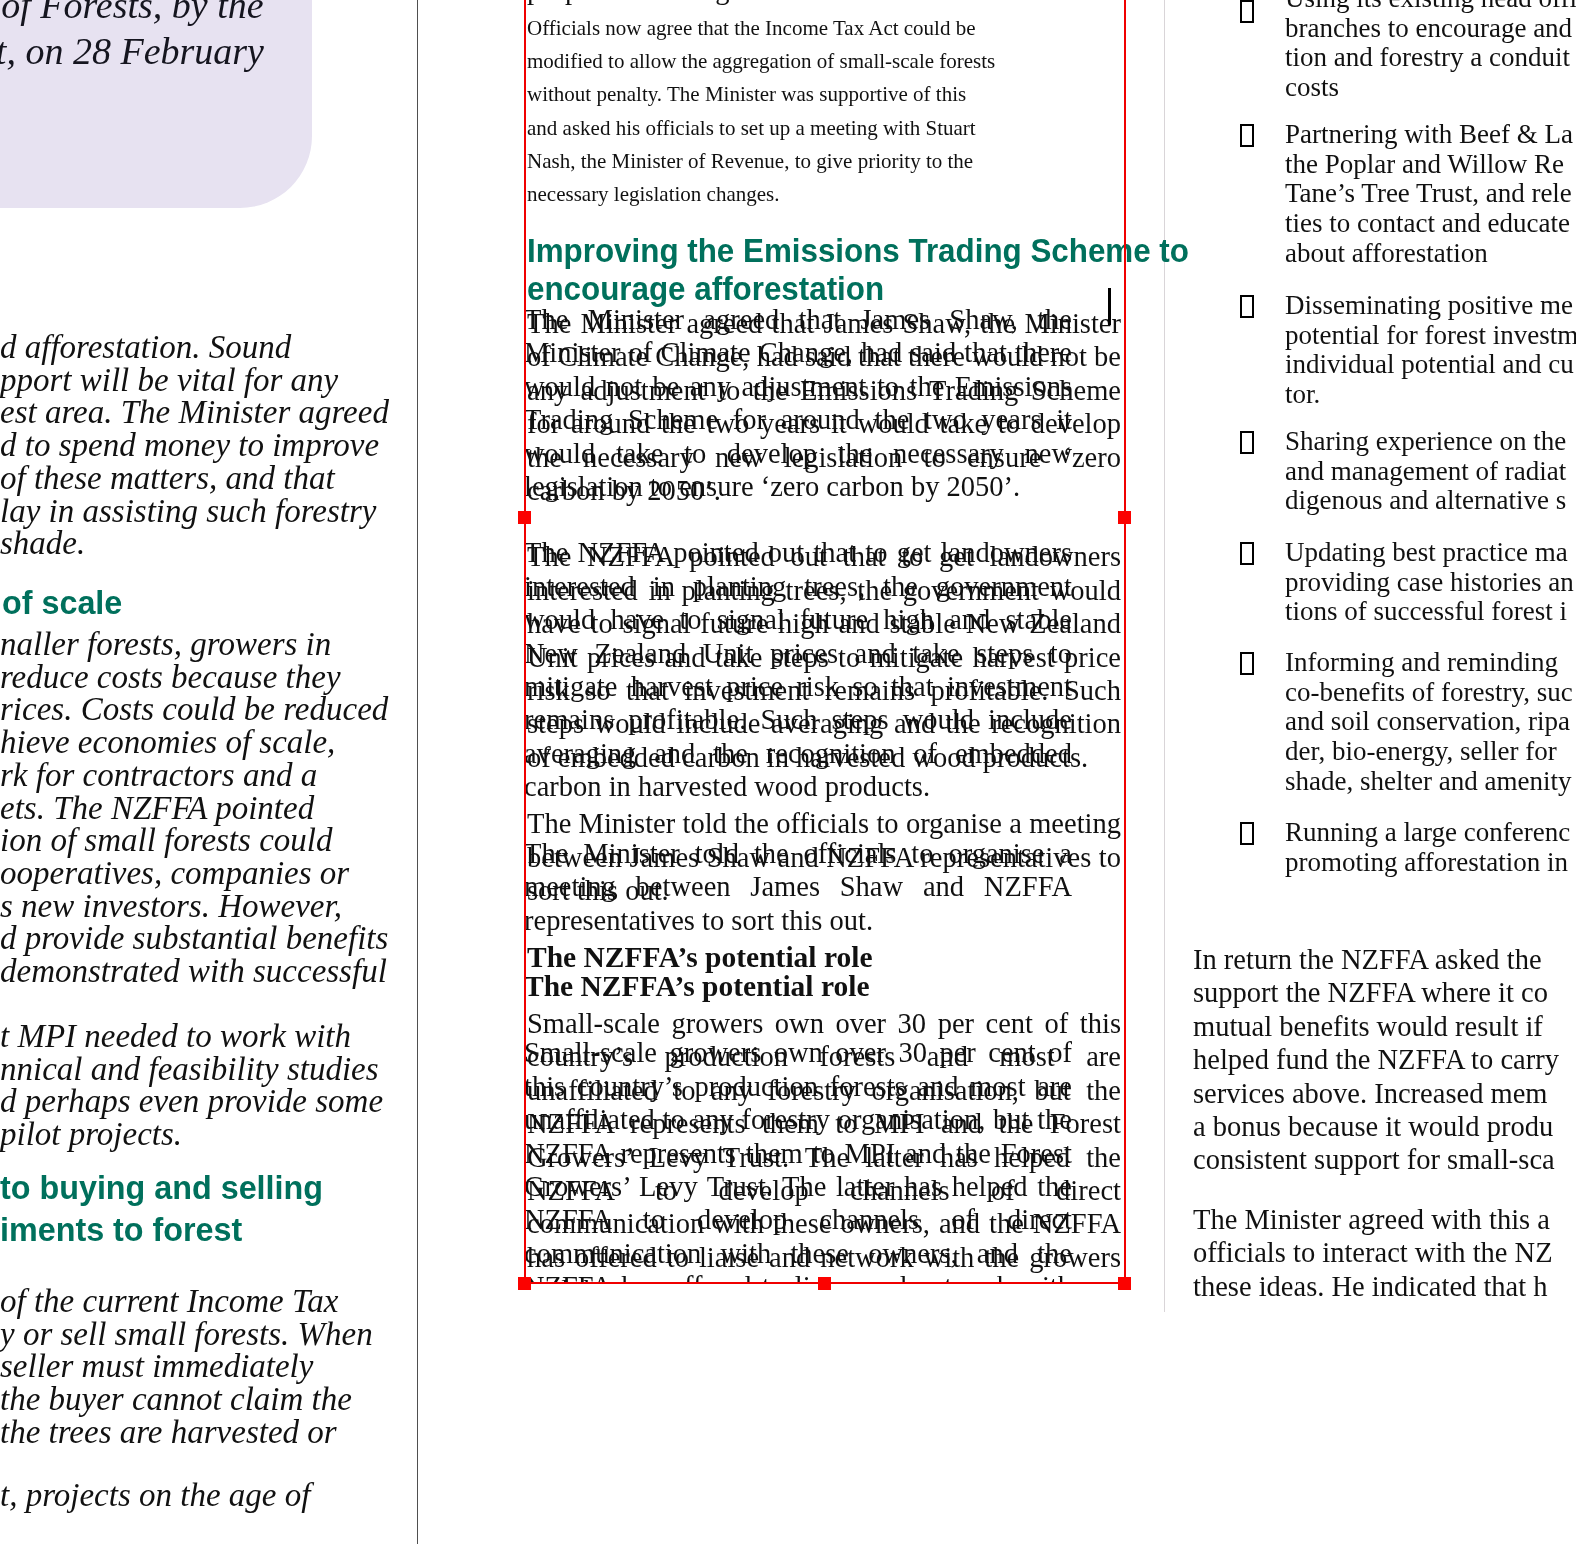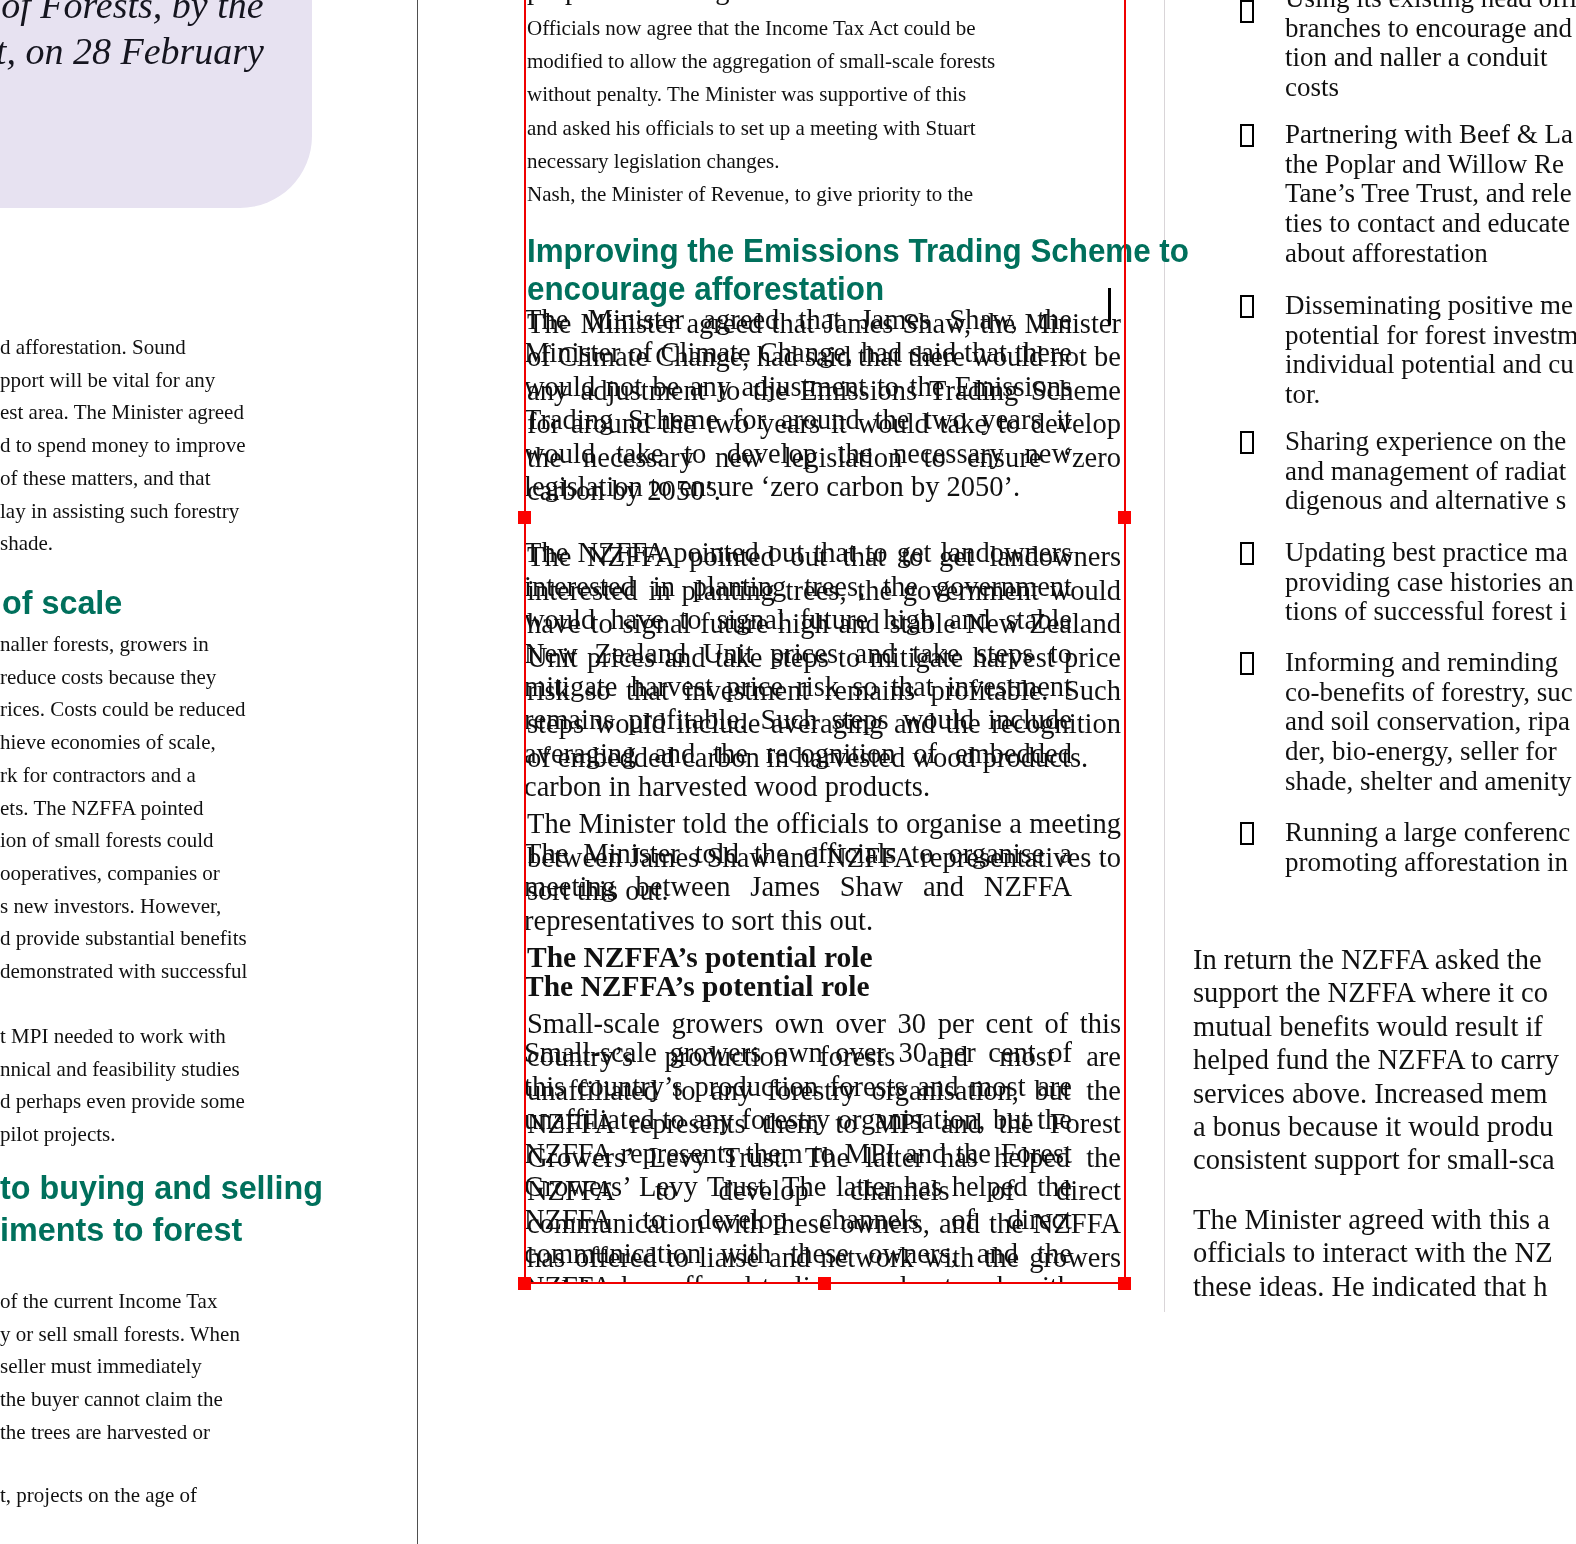--- a/index.html
+++ b/index.html
@@ -10,21 +10,21 @@
               background:#e7e2f1;border-radius:0 40px 72px 0;}
   .pq-text{position:absolute;left:0px;top:52px;width:330px;
            font-style:italic;font-size:38px;line-height:46px;color:#15151f;white-space:nowrap;}
   
   .divider{position:absolute;width:1px;}
   .divider-left{left:417px;top:0;height:1544px;background:#4f4f4f;}
   .divider-right{left:1164px;top:0;height:1312px;background:#d9d5d8;}
   
   .lines{position:absolute;white-space:nowrap;}
   .ln{white-space:nowrap;}
-  .col-left-text{font-size:21px;line-height:32.7px;}
+  .col-left-text{font-size:33px;line-height:32.7px;font-style:italic;}
   .teal-h{position:absolute;font-family:"Liberation Sans",sans-serif;font-weight:700;
           color:#00705c;font-size:34px;white-space:nowrap;transform:scaleX(.95);transform-origin:left top;}
   
   .mid-top{left:527px;font-size:21px;line-height:33.2px;}
   .mid-heading{left:527px;top:234px;font-size:33px;line-height:34px;}
   .mid-clip{position:absolute;left:524px;top:0;width:601px;height:1283px;overflow:hidden;}
   .olayer{position:absolute;font-size:28.5px;line-height:33.4px;text-align:justify;}
   .olayer p{margin:0 0 33px 0;}
   .olayer h3{margin:0 0 33px 0;font-size:29.5px;font-weight:700;}
   .redline-v{position:absolute;top:0;width:1.6px;height:1283px;background:#f00000;}
@@ -99,22 +99,22 @@
       </div>
   </section>
 
   <section>
     <div class="clip-topline">proposal to change the tax treatment of small forests</div>
     <div class="lines mid-top" style="top:12px">
         <div class="ln">Officials now agree that the Income Tax Act could be</div>
         <div class="ln">modified to allow the aggregation of small-scale forests</div>
         <div class="ln">without penalty.  The Minister was supportive of this</div>
         <div class="ln">and asked his officials to set up a meeting with Stuart</div>
+        <div class="ln">Nash, the Minister of Revenue, to give priority to the</div>
         <div class="ln">necessary legislation changes.</div>
-        <div class="ln">Nash, the Minister of Revenue, to give priority to the</div>
       </div>
     <div class="teal-h mid-heading" style="left:527px;top:234px;font-size:33px">Improving the Emissions Trading Scheme to</div>
     <div class="teal-h" style="left:527px;top:270px;font-size:33px">encourage afforestation</div>
 
     <div class="mid-clip">
       <div class="olayer" style="left:3px;top:307px;width:594px">
         <p>The Minister agreed that James Shaw, the Minister of Climate Change, had said that there would not be any adjustment to the Emissions Trading Scheme for around the two years it would take to develop the necessary new legislation to ensure ‘zero carbon by 2050’.</p>
         <p>The NZFFA pointed out that to get landowners interested in planting trees, the government would have to signal future high and stable New Zealand Unit prices and take steps to mitigate harvest price risk so that investment remains profitable. Such steps would include averaging and the recognition of embedded carbon in harvested wood products.</p>
         <p>The Minister told the officials to organise a meeting between James Shaw and NZFFA representatives to sort this out.</p>
         <h3>The NZFFA’s potential role</h3>
@@ -139,21 +139,21 @@
     <div class="handle" style="left:1118px;top:1277px"></div>
     <div class="caret"></div>
   </section>
 
   <section>
     <div class="bullet" style="top:-16px">
       <span class="tofu" style="top:16px"></span>
       <div class="btext">
           <div class="ln">Using its existing head offi</div>
           <div class="ln">branches to encourage and</div>
-          <div class="ln">tion and naller a conduit</div>
+          <div class="ln">tion and forestry a conduit</div>
           <div class="ln">costs</div>
         </div>
     </div>
     <div class="bullet" style="top:120px">
       <span class="tofu"></span>
       <div class="btext">
           <div class="ln">Partnering with Beef &amp; La</div>
           <div class="ln">the Poplar and Willow Re</div>
           <div class="ln">Tane’s Tree Trust, and rele</div>
           <div class="ln">ties to contact and educate</div>

